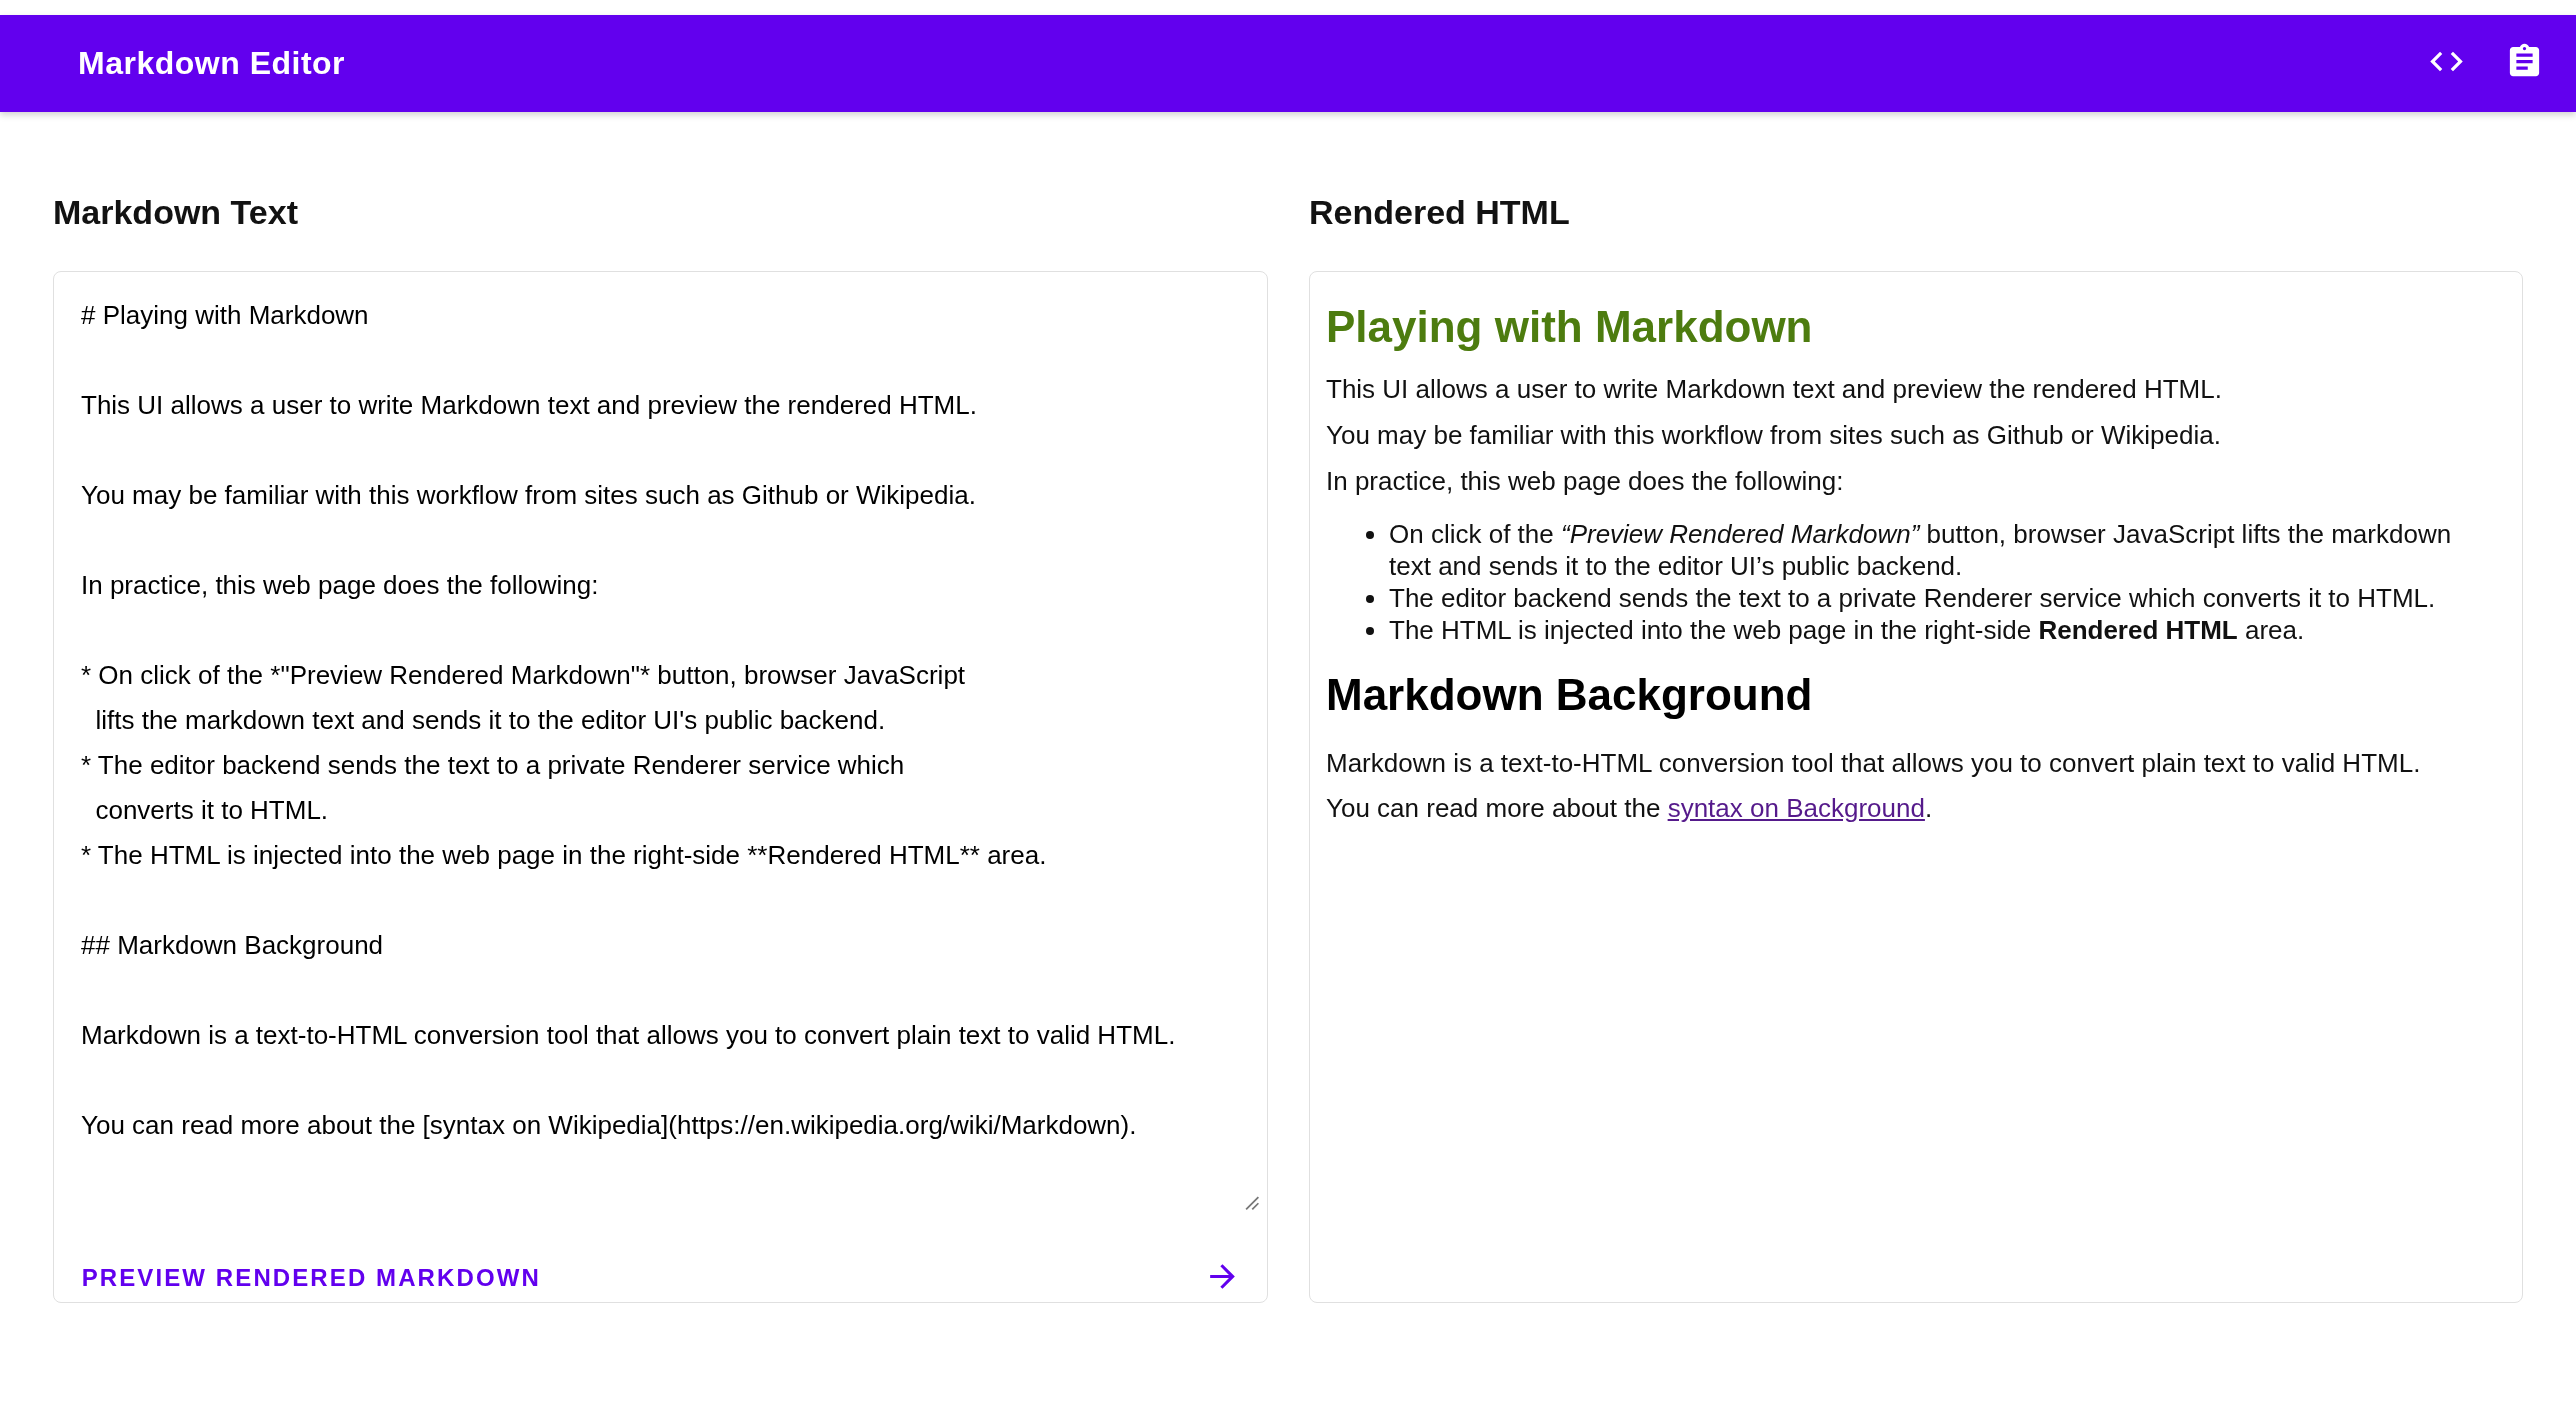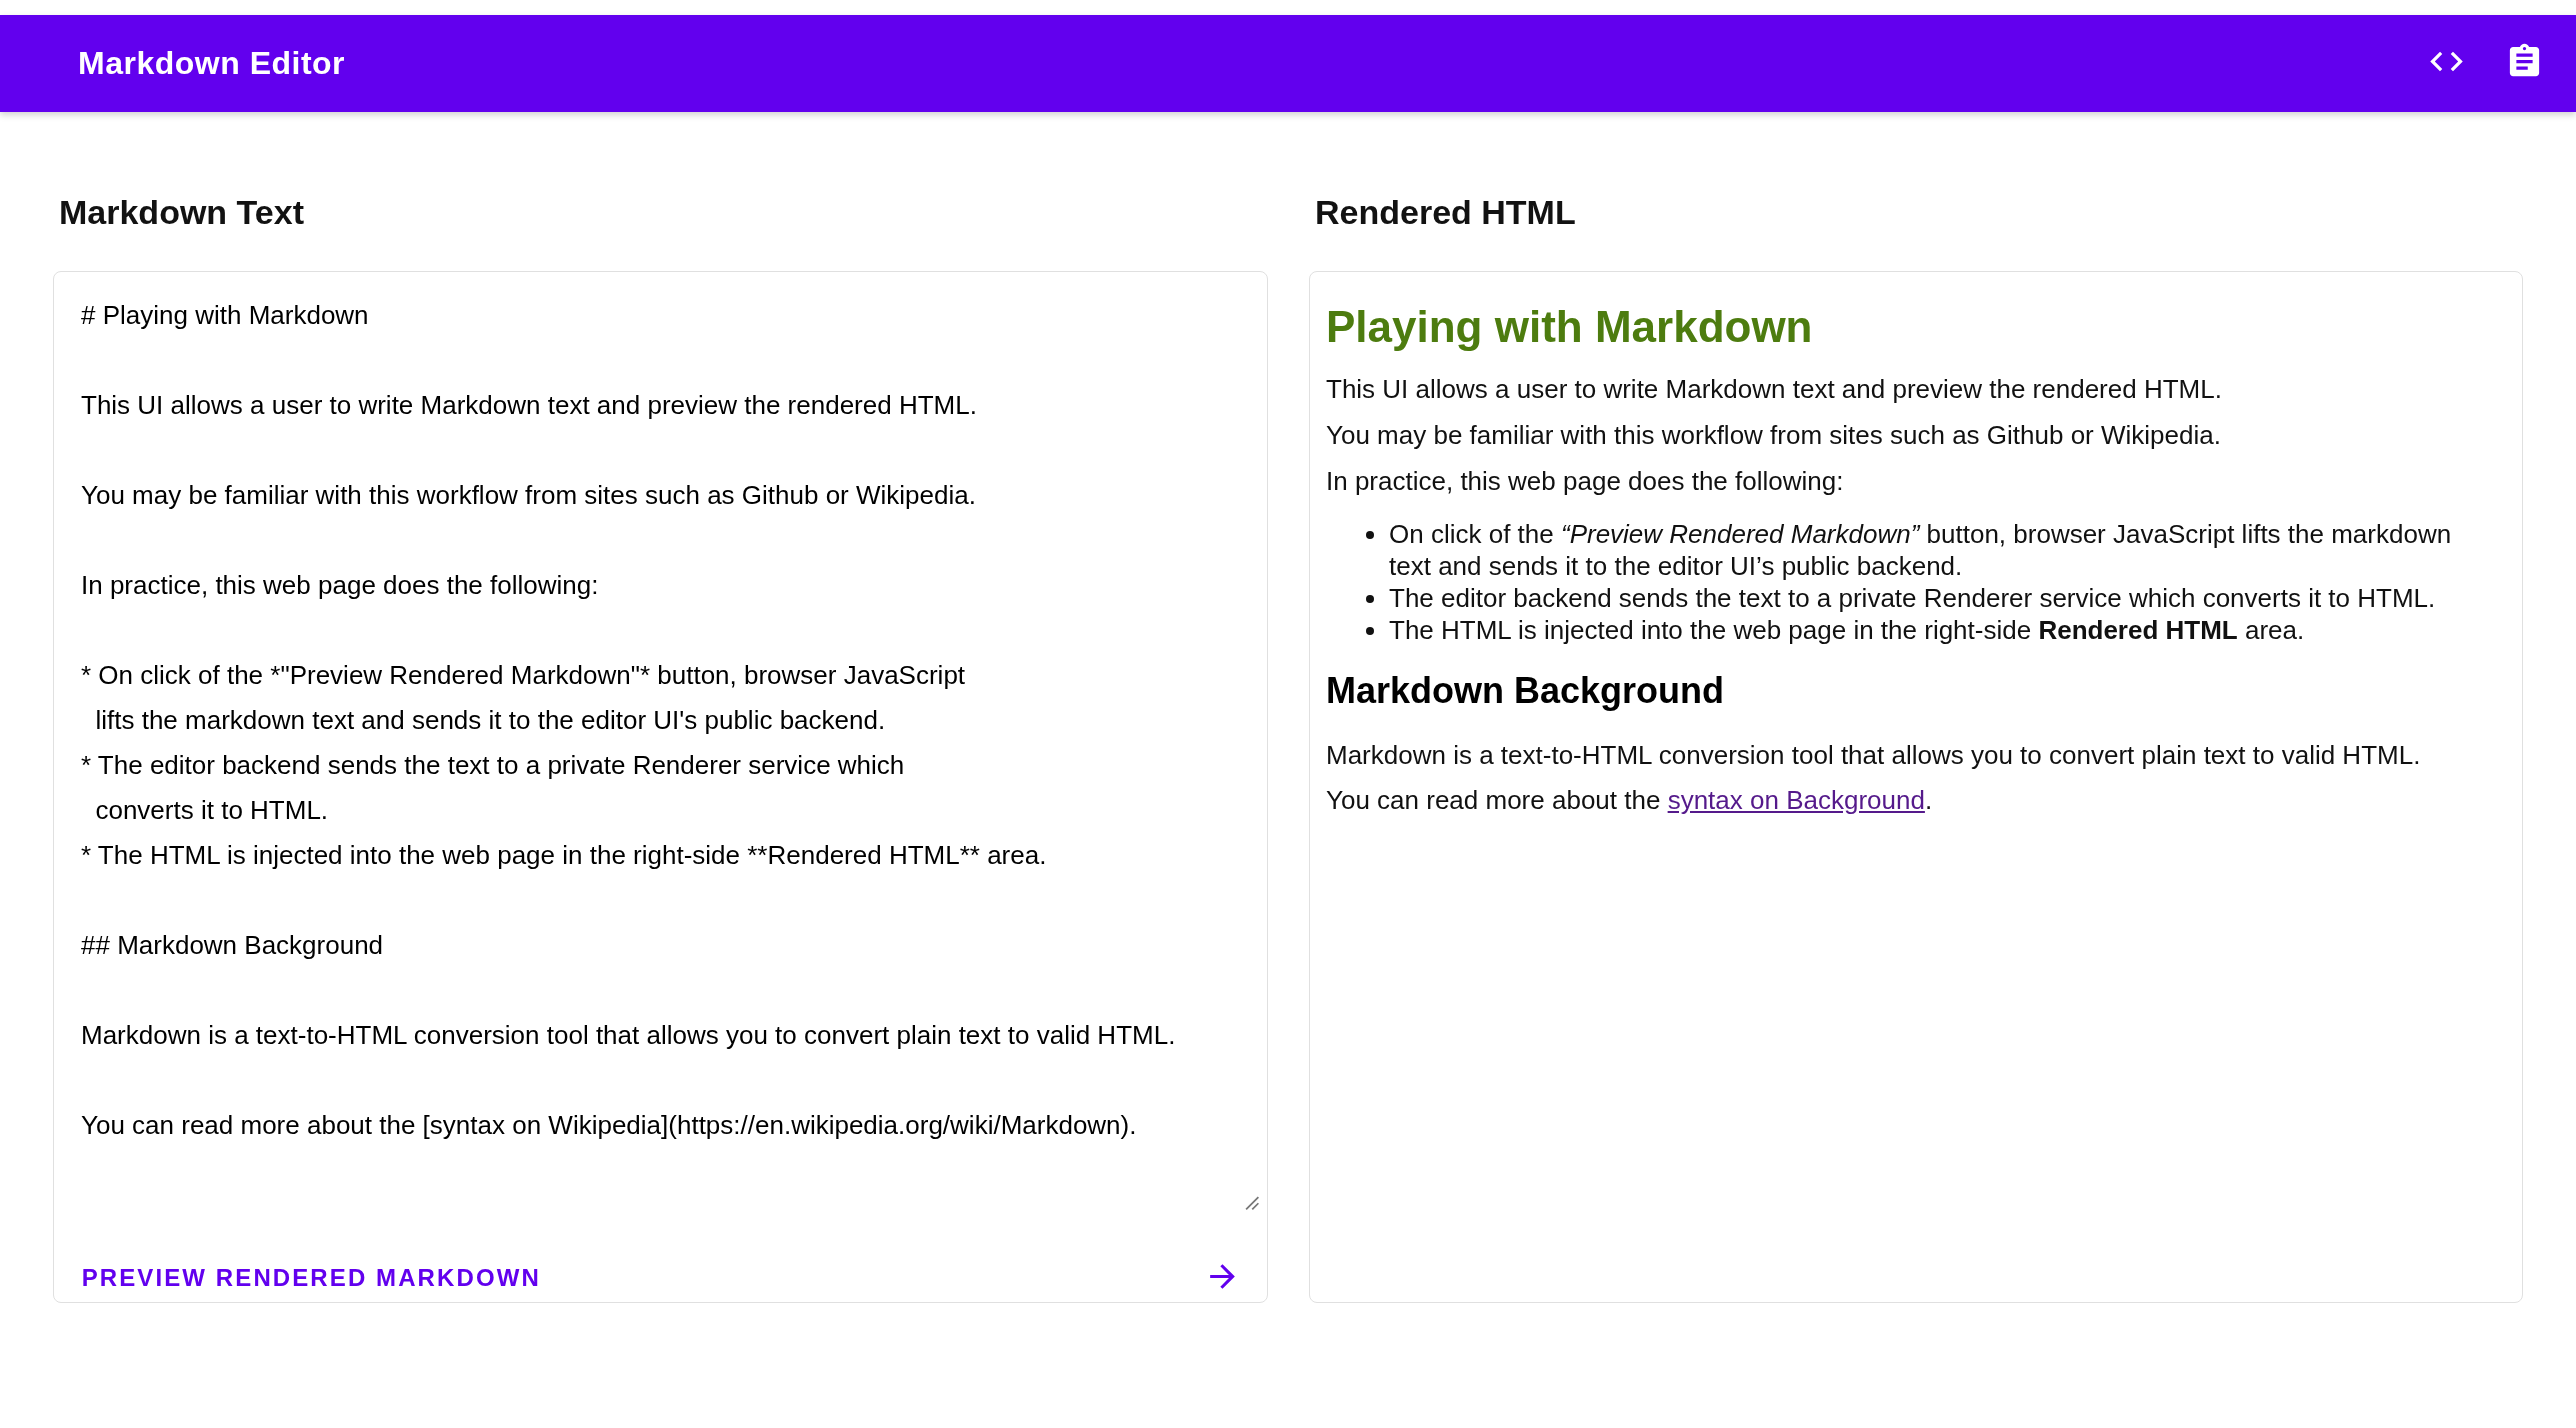--- a/index.html
+++ b/index.html
@@ -14,41 +14,41 @@
   .appbar{height:97px;background:var(--primary);display:flex;align-items:center;
     padding:0 13px 0 78px;box-shadow:0 3.2px 6.5px rgba(0,0,0,0.18);}
   .appbar-title{color:#ffffff;font-size:32px;font-weight:700;letter-spacing:0.5px;flex:0 0 auto;}
   .appbar-spacer{flex:1 1 auto;}
   .icon-btn{width:78px;height:78px;border:none;background:transparent;display:flex;
     align-items:center;justify-content:center;cursor:pointer;padding:0;}
   .icon-btn svg{width:39px;height:39px;fill:#ffffff;}
   .main{padding:0 53px 0 53px;}
   .columns{display:grid;grid-template-columns:1215px 1214px;column-gap:41px;}
   .section-heading{font-size:34px;font-weight:700;color:#121212;line-height:45px;
-    margin:78px 0 36px 6px;}
+    margin:78px 0 36px 0;}
   .card{border:1.6px solid var(--card-border);border-radius:8px;height:1032px;
     background:#ffffff;overflow:hidden;}
   .editor-card{display:flex;flex-direction:column;}
   .textarea-wrap{position:relative;flex:1 1 auto;display:flex;}
   textarea.md-input{flex:1 1 auto;width:100%;border:none;outline:none;resize:none;
     font-family:"Liberation Sans","DejaVu Sans",sans-serif;font-size:26px;line-height:45px;
     color:#000000;padding:21px 27px;background:transparent;}
   .resize-handle{position:absolute;right:6.5px;bottom:3.2px;width:21px;height:21px;}
   .resize-handle svg{width:21px;height:21px;stroke:#777;stroke-width:2;}
   .button-row{height:86px;display:flex;align-items:flex-end;justify-content:space-between;
     padding:0 22.6px 0 18px;}
   .text-button{border:none;background:transparent;color:var(--primary);cursor:pointer;
     font-family:"Liberation Sans","DejaVu Sans",sans-serif;font-size:24px;font-weight:700;
     letter-spacing:2.1px;padding:9.7px;text-transform:uppercase;border-radius:6.5px;}
   .arrow-btn{border:none;background:transparent;cursor:pointer;padding:3.2px;display:flex;
     align-items:center;justify-content:center;}
   .arrow-btn svg{width:37px;height:37px;fill:var(--primary);}
   .preview-card{padding:4.8px 24px 24px 16px;color:#111;}
   .preview-card h1{font-size:44px;font-weight:700;margin:26px 0 21px 0;color:#4d7c0f;}
-  .preview-card h2{font-size:36px;font-weight:700;margin:24px 0 27px 0;color:#000;}
+  .preview-card h2{font-size:44px;font-weight:700;margin:24px 0 27px 0;color:#000;}
   .preview-card p{font-size:26px;line-height:32px;margin:13.7px 0;}
   .preview-card ul{margin:21px 10px;padding-left:53px;}
   .preview-card li{font-size:26px;line-height:32px;}
   .preview-card a{color:var(--link);text-decoration:underline;}
 </style>
 </head>
 <body>
 
 <div class="top-gap"></div>
 

